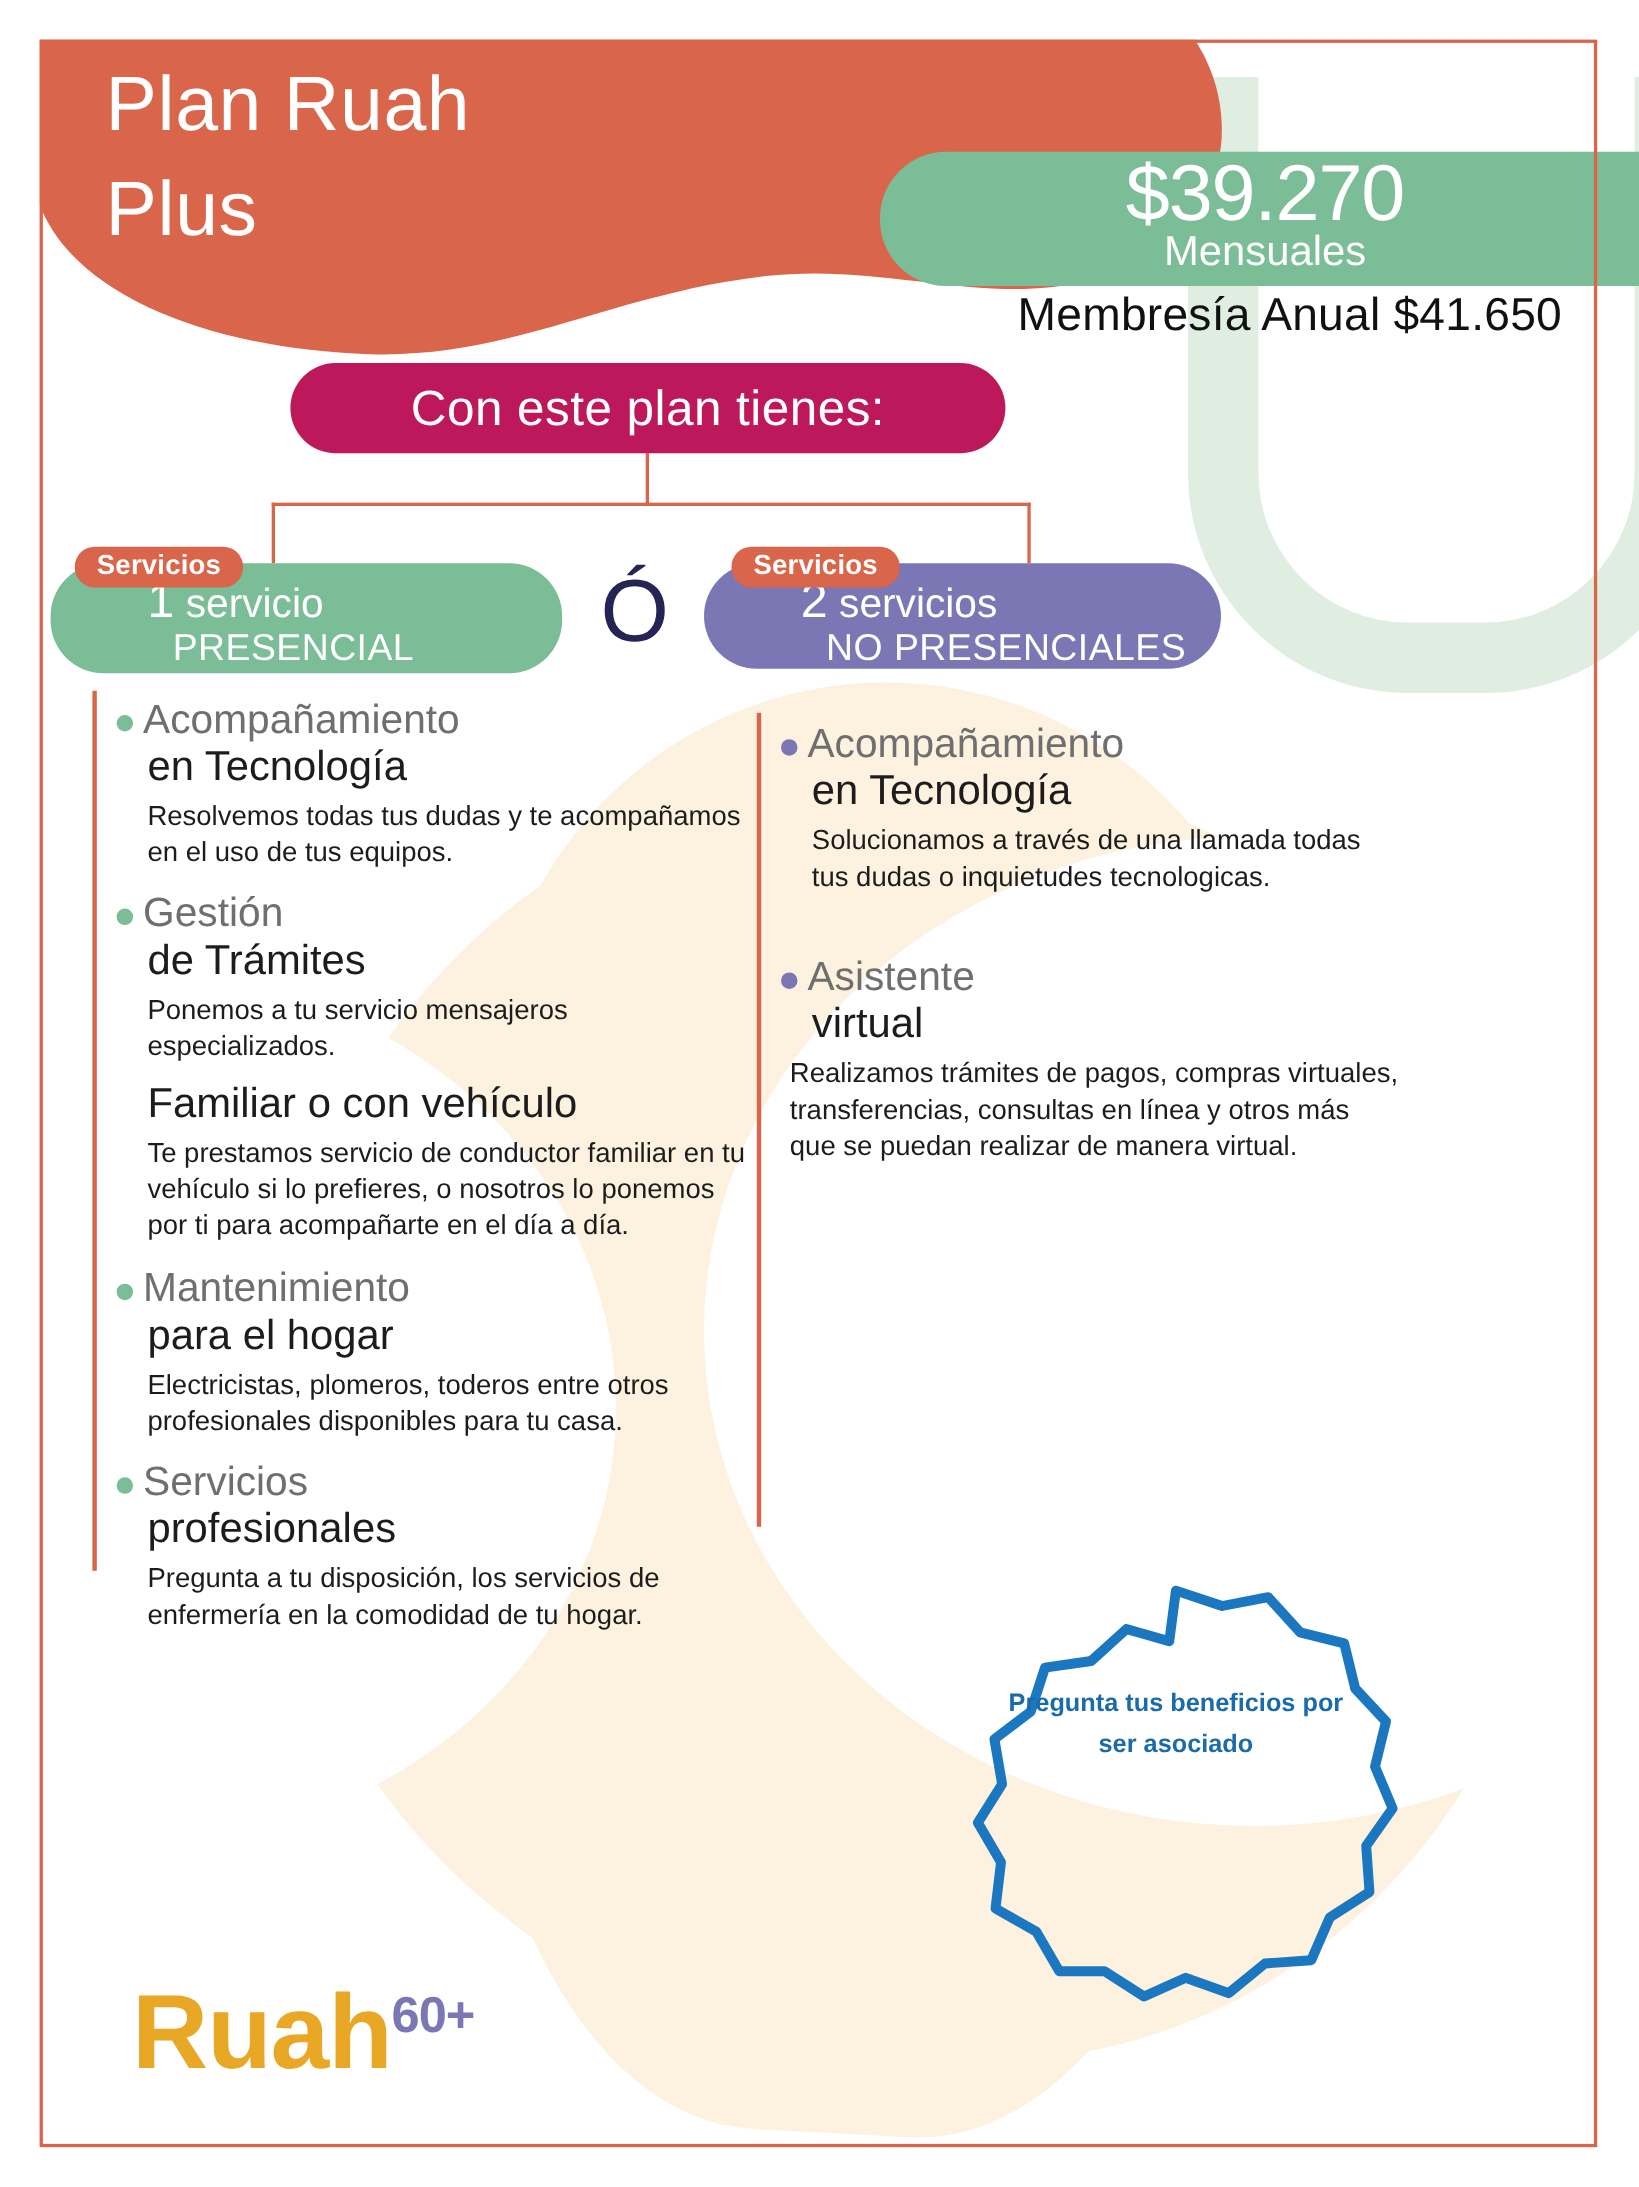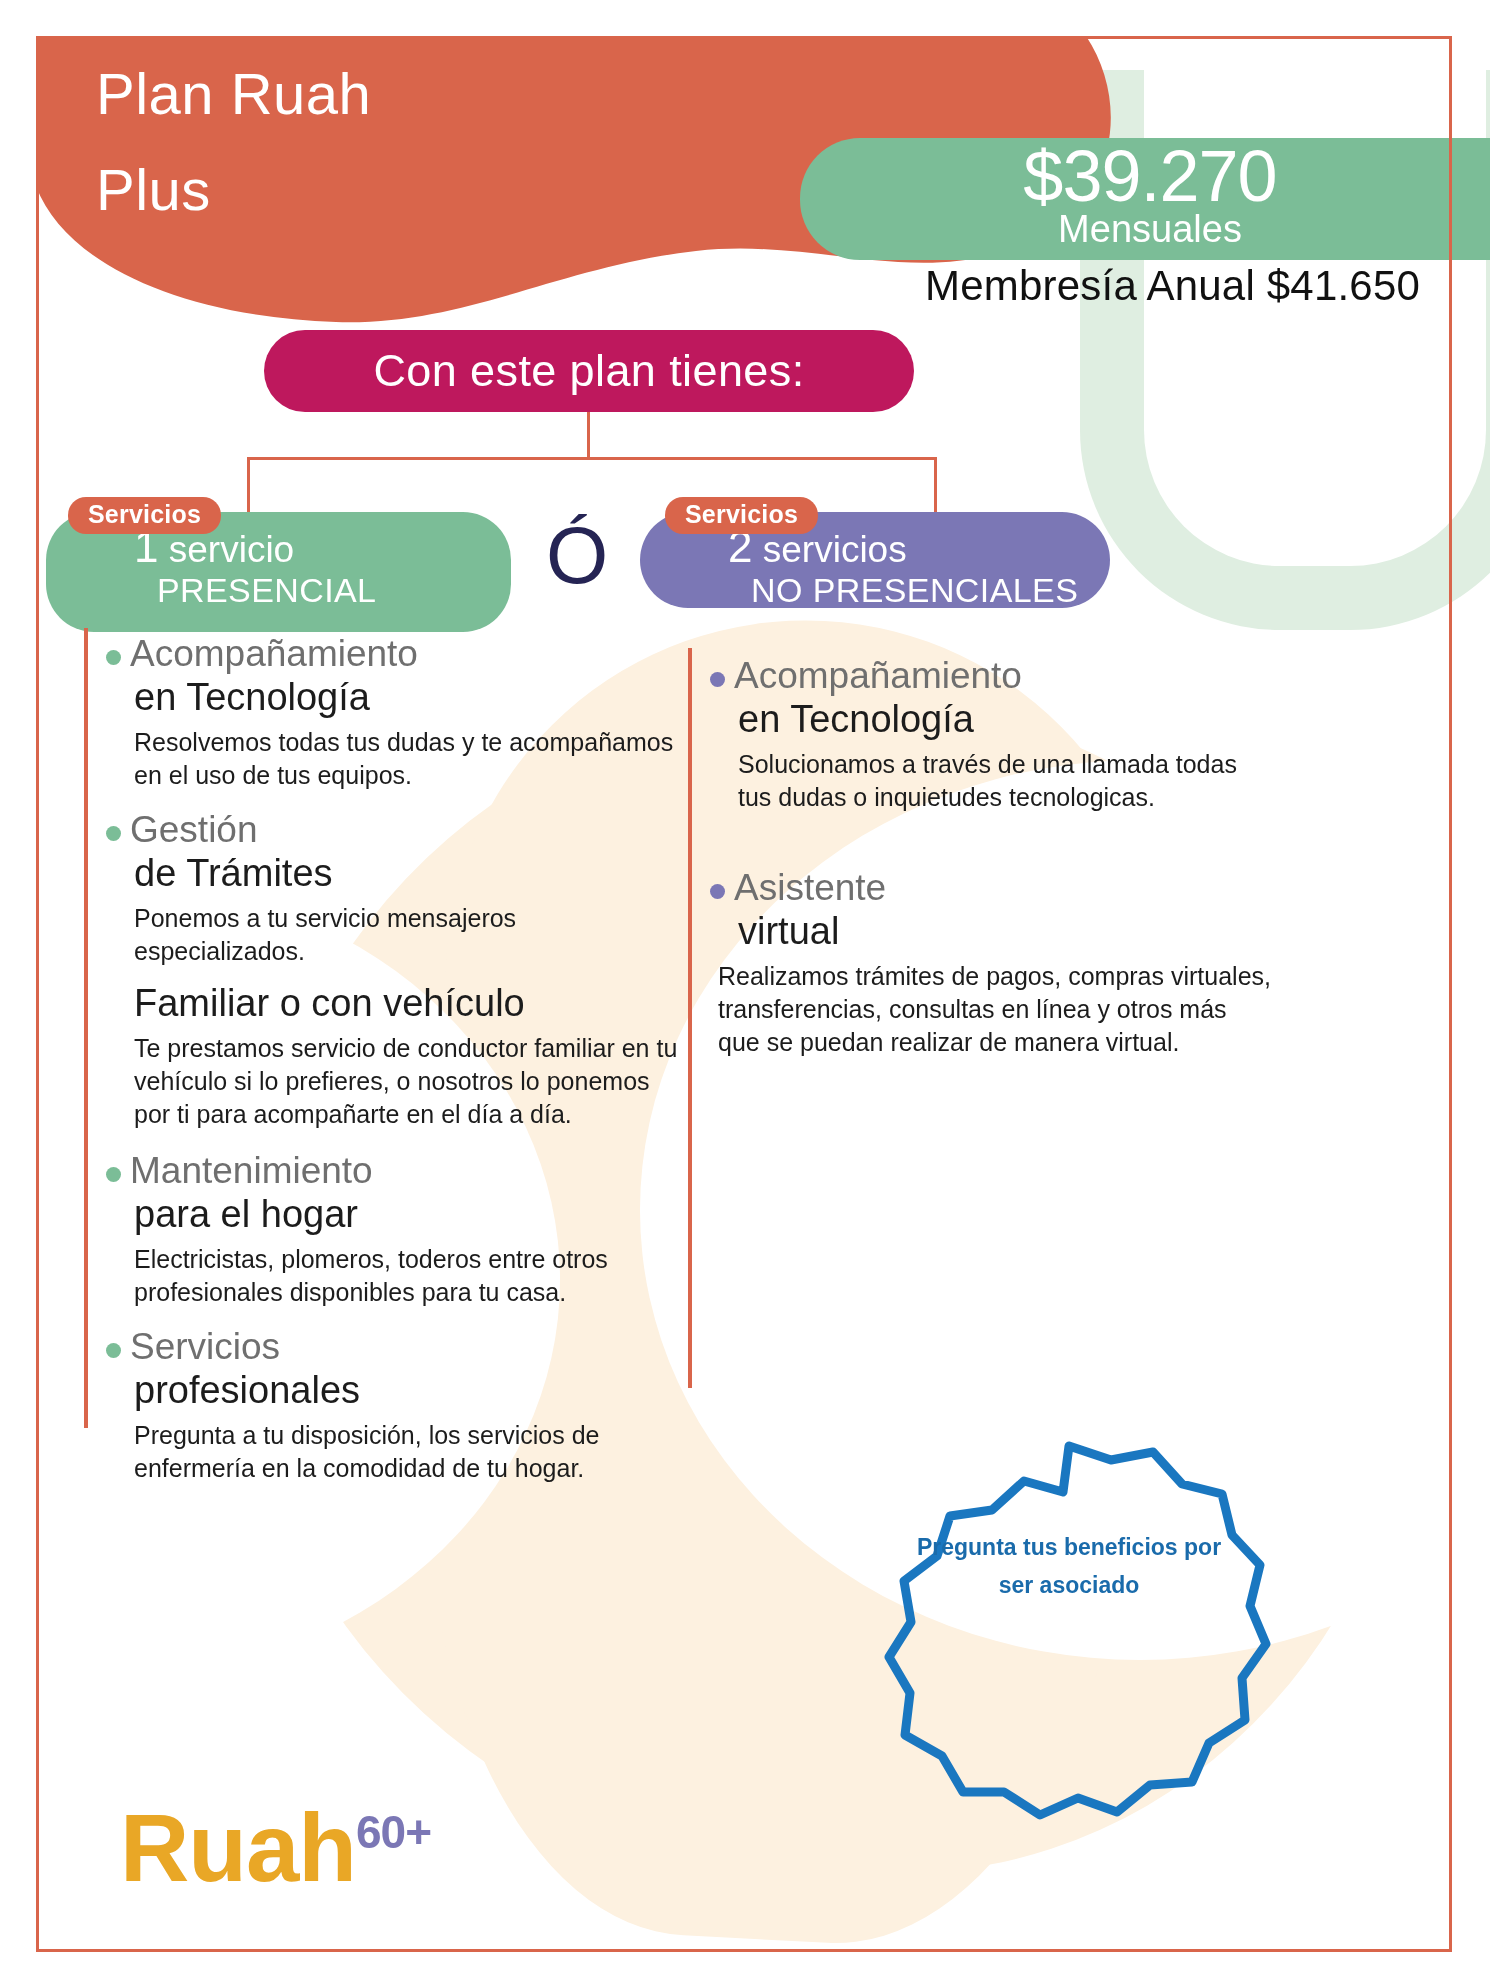--- a/index.html
+++ b/index.html
@@ -43,21 +43,21 @@
     background:#ffffff;border-radius:50%;
   }
 
   
   .red-blob{
     position:absolute;left:36px;top:36px;width:1110px;height:290px;z-index:5;
   }
 
   .title{
     position:absolute;left:96px;top:46px;z-index:8;
-    color:#ffffff;font-size:58px;line-height:96px;font-weight:400;
+    color:#ffffff;font-size:70px;line-height:96px;font-weight:400;
     letter-spacing:0.5px;
   }
 
   
   .price-badge{
     position:absolute;left:800px;top:138px;width:700px;height:122px;
     background:#7bbd97;border-radius:60px 0 0 60px;z-index:12;
     color:#fff;text-align:center;padding-top:2px;box-sizing:border-box;
   }
   .price-amount{font-size:72px;line-height:72px;font-weight:400;letter-spacing:-1px;}
@@ -81,21 +81,21 @@
   .conn-v-top{left:587px;top:412px;width:3px;height:47px;}
   .conn-h{left:247px;top:457px;width:690px;height:3px;}
   .conn-v-left{left:247px;top:457px;width:3px;height:55px;}
   .conn-v-right{left:934px;top:457px;width:3px;height:55px;}
 
   
   .pill{
     position:absolute;z-index:12;border-radius:48px;color:#fff;
     box-sizing:border-box;padding:14px 0 0 88px;
   }
-  .pill-left{left:46px;top:512px;width:465px;height:120px;background:#7bbd97;}
+  .pill-left{left:46px;top:512px;width:465px;height:100px;background:#7bbd97;}
   .pill-right{left:640px;top:512px;width:470px;height:96px;background:#7b77b5;}
   .pill-line1{font-size:37px;line-height:42px;}
   .pill-line1 .num{font-size:44px;}
   .pill-line2{font-size:34px;line-height:38px;letter-spacing:0.4px;margin-left:23px;}
 
   .tag{
     position:absolute;z-index:14;background:#d9654b;color:#fff;
     border-radius:18px;font-size:25px;font-weight:bold;
     padding:3px 20px 5px;letter-spacing:0.2px;
   }

